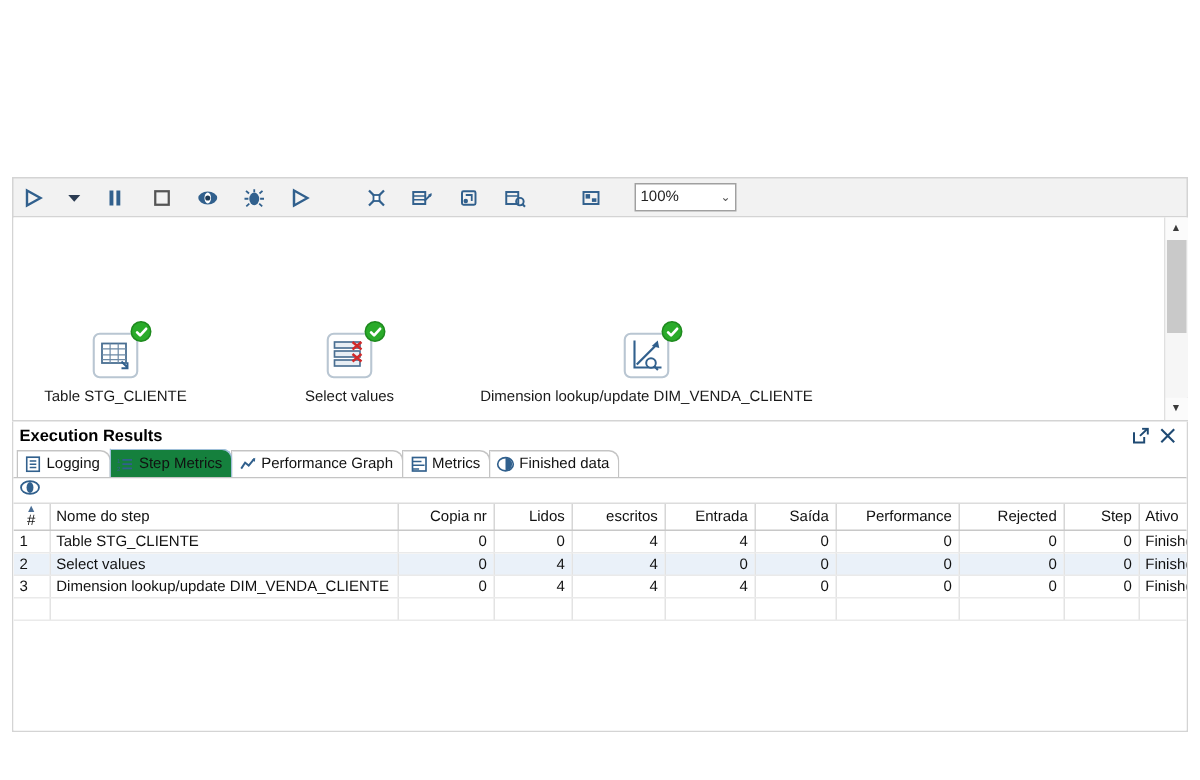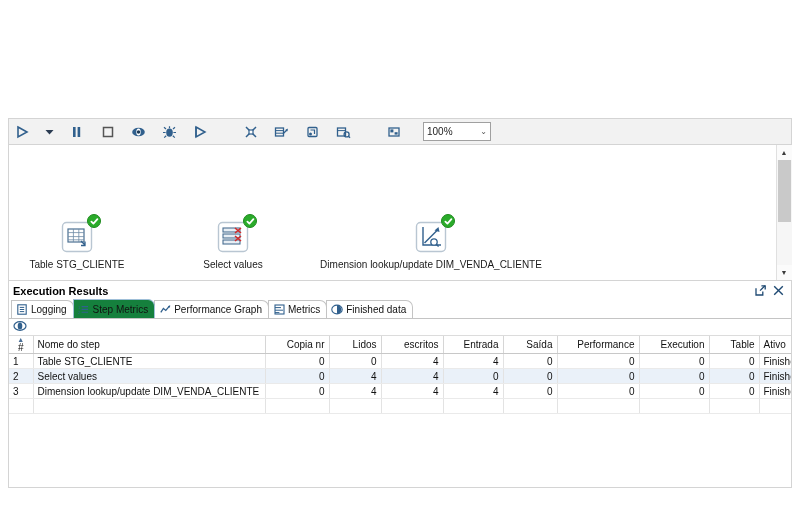--- a/index.html
+++ b/index.html
@@ -452,22 +452,22 @@
                   <span>#</span>
                 </span>
               </th>
               <th class="l">Nome do step</th>
               <th class="">Copia nr</th>
               <th class="">Lidos</th>
               <th class="">escritos</th>
               <th class="">Entrada</th>
               <th class="">Saída</th>
               <th class="">Performance</th>
-              <th class="">Execution</th>
-              <th class="">Table</th>
+              <th class="">Rejected</th>
+              <th class="">Step</th>
               <th class="l">Ativo</th>
             </tr>
         </thead>
         <tbody id="tbody">
             <tr>
               <td class="l">1</td>
               <td class="l">Table STG_CLIENTE</td>
               <td class="">0</td>
               <td class="">0</td>
               <td class="">4</td>

